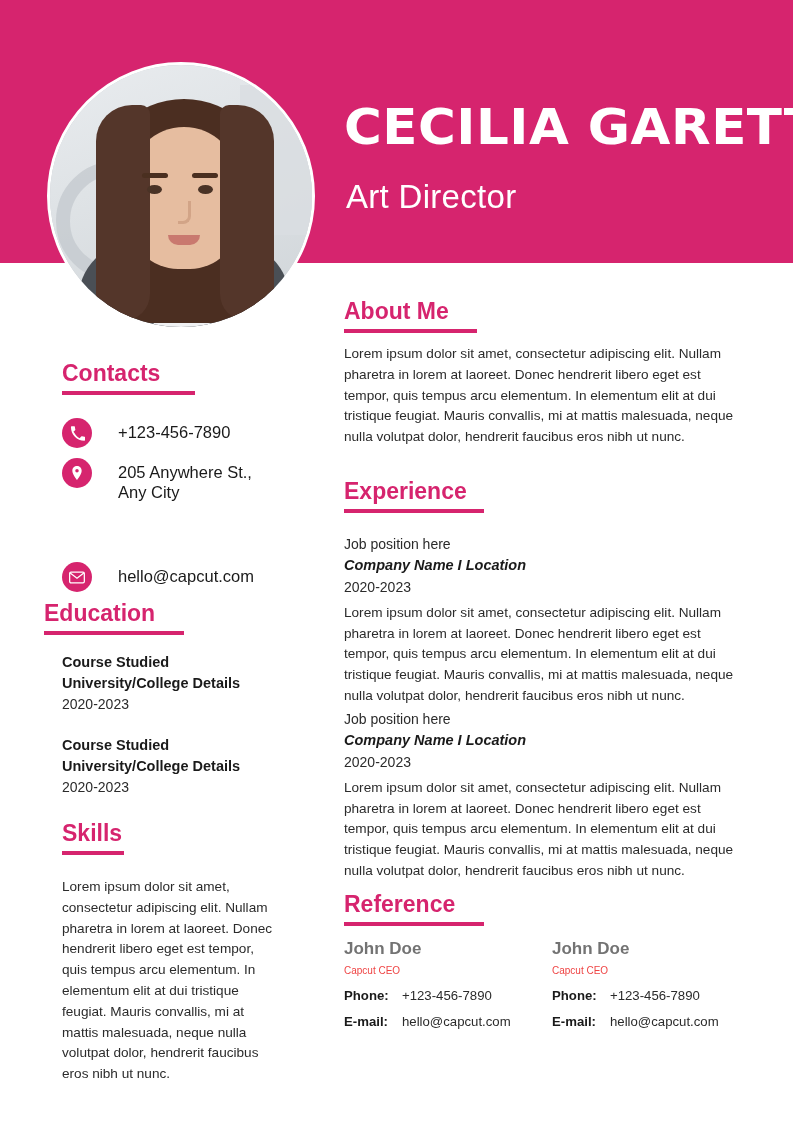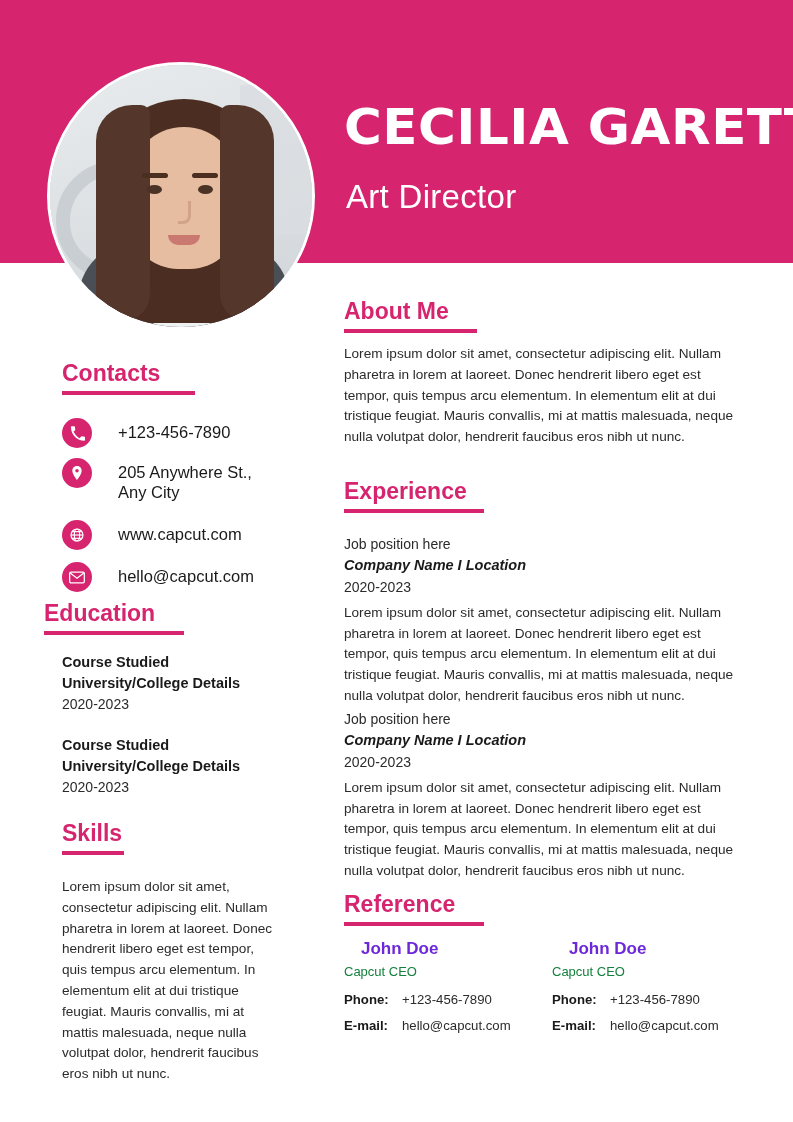--- a/index.html
+++ b/index.html
@@ -257,22 +257,22 @@
     margin-top: 5px;
     font-size: 13.6px;
     color: #2b2b2b;
     line-height: 1.53;
   }
 
   .ref-h { left: 344px; top: 893px; }
   .ref-col { position: absolute; top: 938px; width: 196px; }
   .ref-col.a { left: 344px; }
   .ref-col.b { left: 552px; }
-  .ref-name { font-size: 17px; font-weight: bold; color: #6d28d9; line-height: 1.3; margin-left: 17px; }
-  .ref-title { font-size: 13px; color: #15803d; line-height: 1.3; margin-top: 4px; }
+  .ref-name { font-size: 17px; font-weight: bold; color: #737373; line-height: 1.3; }
+  .ref-title { font-size: 10px; color: #ef4444; line-height: 1.3; margin-top: 4px; }
   .ref-line { margin-top: 11px; font-size: 13.2px; color: #2b2b2b; display: flex; }
   .ref-line .lbl { font-weight: bold; color: #1a1a1a; width: 58px; flex: 0 0 58px; }
   .ref-line .val { color: #2b2b2b; }
 </style>
 </head>
 <body>
 
 <div class="page">
 
   <div class="header-band"></div>
@@ -317,32 +317,20 @@
   <div class="contact-row" style="top:458px">
     <span class="c-ico">
       <svg width="14" height="16" viewBox="0 0 24 24" fill="#ffffff">
           <path d="M12 0C7.6 0 4 3.6 4 8c0 6 8 16 8 16s8-10 8-16c0-4.4-3.6-8-8-8zm0 11a3 3 0 110-6 3 3 0 010 6z"></path>
         </svg>
     </span>
     <span class="c-txt" style="white-space:pre-line">205 Anywhere St.,
 Any City</span>
   </div>
 
-  <div class="contact-row" style="top:520px">
-    <span class="c-ico">
-      <svg width="16" height="16" viewBox="0 0 24 24" fill="none" stroke="#ffffff" stroke-width="1.8">
-          <circle cx="12" cy="12" r="9"></circle>
-          <ellipse cx="12" cy="12" rx="4" ry="9"></ellipse>
-          <line x1="3" y1="12" x2="21" y2="12"></line>
-          <line x1="4.5" y1="7" x2="19.5" y2="7"></line>
-          <line x1="4.5" y1="17" x2="19.5" y2="17"></line>
-        </svg>
-    </span>
-    <span class="c-txt">www.capcut.com</span>
-  </div>
 
   <div class="contact-row" style="top:562px">
     <span class="c-ico">
       <svg width="16" height="13" viewBox="0 0 24 18" fill="none" stroke="#ffffff" stroke-width="1.9">
           <rect x="1" y="1" width="22" height="16" rx="2"></rect>
           <path d="M1.8 2.2L12 10 22.2 2.2"></path>
         </svg>
     </span>
     <span class="c-txt">hello@capcut.com</span>
   </div>

